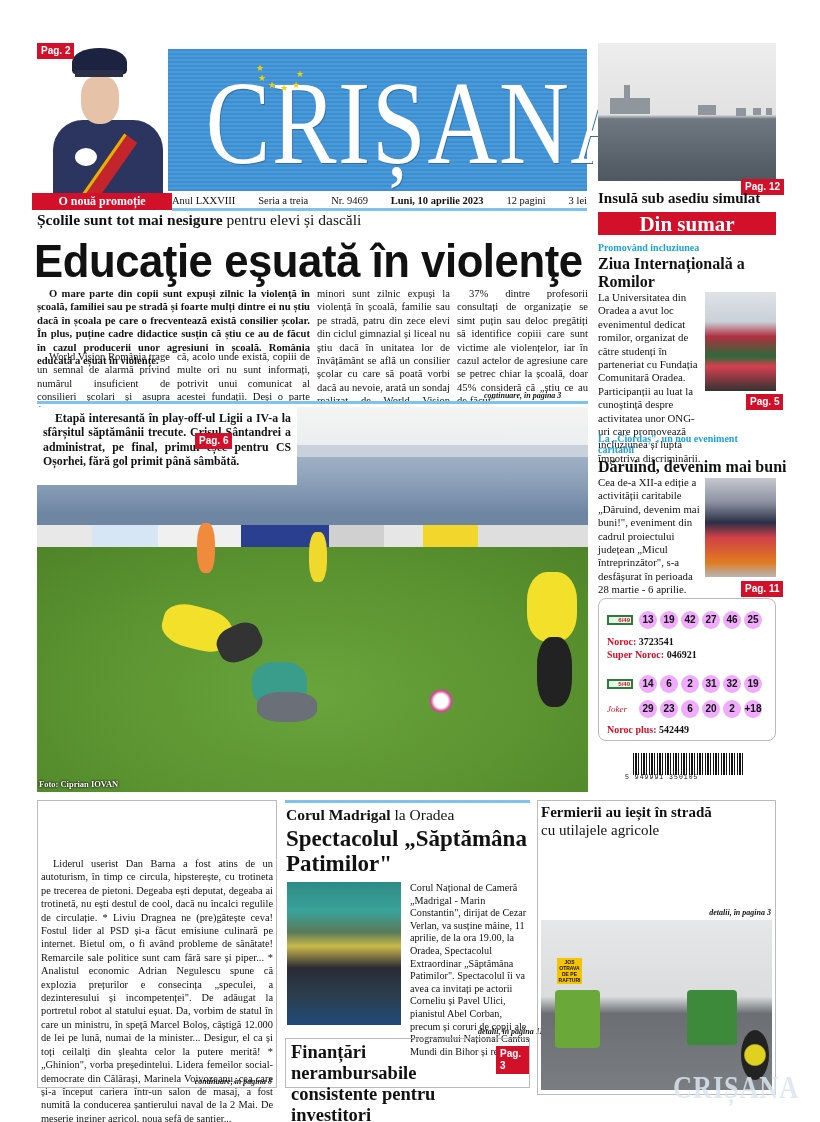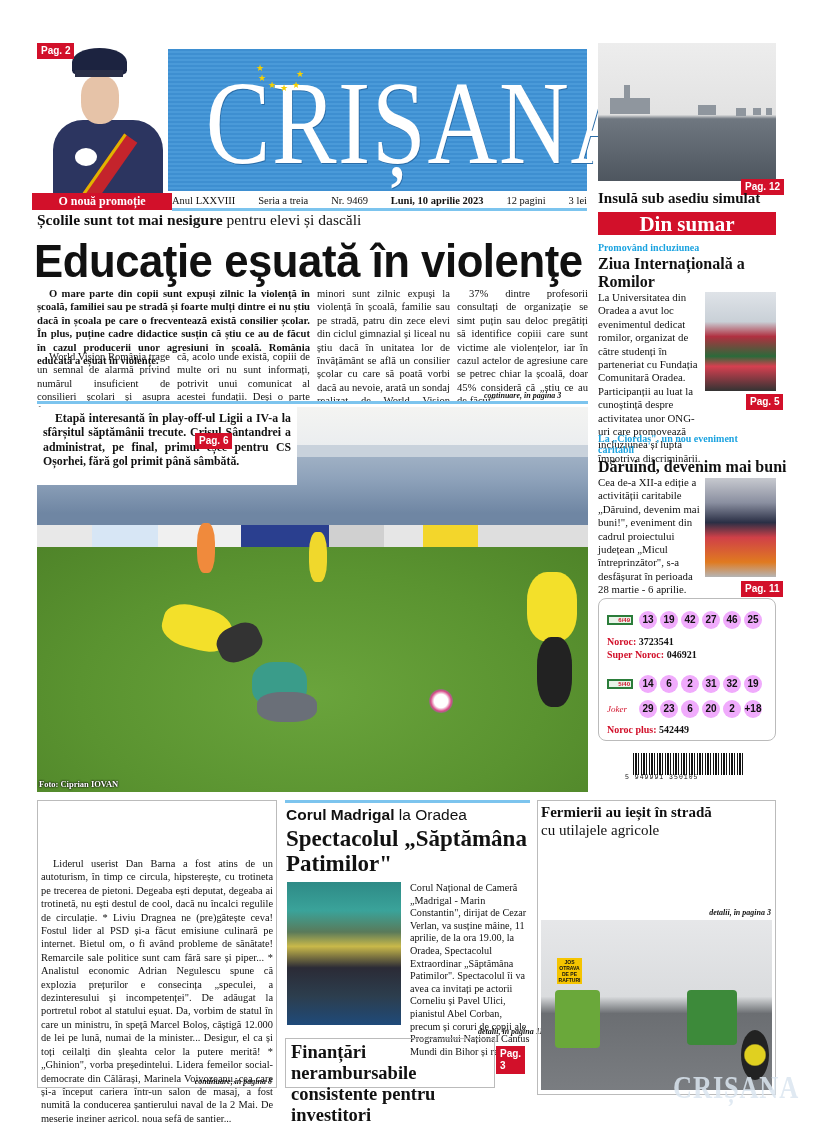--- a/index.html
+++ b/index.html
@@ -203,27 +203,27 @@
   <div id="barcode-bars"></div>
   <div id="barcode-num">5  949991  350105</div>
 </div>
 
 <div class="box" style="left:37px;top:800px;width:240px;height:288px;">
   <div class="col indent" style="left:3px;top:56px;width:232px;font-size:10.4px;line-height:13.4px;">Liderul userist Dan Barna a fost atins de un autoturism, în timp ce circula, hipsterește, cu trotineta pe trecerea de pietoni. Degeaba ești deputat, degeaba ai trotinetă, nu ești destul de cool, dacă nu încalci regulile de circulație. * Liviu Dragnea ne (pre)gătește ceva! Fostul lider al PSD și-a făcut emisiune culinară pe internet. Bietul om, o fi având probleme de sănătate! Remarcile sale politice sunt cam fără sare și piper... * Analistul economic Adrian Negulescu spune că explozia prețurilor e consecința „speculei, a dezinteresului și incompetenței". De adăugat la portretul robot al statului eșuat. Da, vorbim de statul în care un ministru, în speță Marcel Boloș, câștigă 12.000 de lei pe lună, numai de la minister... Desigur, el ca și toți ceilalți din șleahta celor la putere merită! * „Ghinion", vorba președintelui. Lidera femeilor social-democrate din Călărași, Marinela Voivozeanu, cea care și-a început cariera într-un salon de masaj, a fost numită la conducerea șantierului naval de la 2 Mai. De meserie inginer agricol, noua șefă de șantier...</div>
   <div class="cont" style="right:4px;top:276px;">continuare, în pagina 8</div>
 </div>
 
 <div class="blueline" style="left:285px;top:800px;width:245px;"></div>
-<div class="abs" style="left:286px;top:806px;font-size:15.5px;font-family:Liberation Sans, sans-serif;"><b>Corul Madrigal</b><span> la Oradea</span></div>
+<div class="abs" style="left:286px;top:806px;font-size:15.5px;font-family:Liberation Serif, serif;"><b>Corul Madrigal</b><span> la Oradea</span></div>
 <div class="abs" style="left:286px;top:826px;width:245px;font-size:23px;line-height:25px;font-weight:bold;">Spectacolul „Săptămâna Patimilor"</div>
 <div class="photo" style="left:287px;top:882px;width:114px;height:143px;background:linear-gradient(180deg,#2e8a86 0%,#3aa39a 20%,#5a7a5a 35%,#c9b94a 45%,#2b2b36 60%,#2c3e4e 80%,#1f4a7a 100%);"></div>
 <div class="abs side-text" style="left:410px;top:882px;width:122px;font-size:10.2px;line-height:12.6px;">Corul Național de Cameră „Madrigal - Marin Constantin", dirijat de Cezar Verlan, va susține mâine, 11 aprilie, de la ora 19.00, la Oradea, Spectacolul Extraordinar „Săptămâna Patimilor". Spectacolul îi va avea ca invitați pe actorii Corneliu și Pavel Ulici, pianistul Abel Corban, precum și coruri de copii ale Programului Național Cantus Mundi din Bihor și regiune.</div>
 <div class="cont" style="left:478px;top:1027px;">detalii, în pagina 11</div>
 
-<div class="box" style="left:285px;top:1038px;width:210px;height:50px;">
+<div class="box" style="left:285px;top:1038px;width:245px;height:50px;">
   <div style="position:absolute;left:5px;top:3px;width:205px;font-size:18.5px;line-height:21px;font-weight:bold;">Finanțări nerambursabile consistente pentru investitori</div>
   <div class="pag" style="left:210px;top:7px;">Pag. 3</div>
 </div>
 
 <div class="box" style="left:537px;top:800px;width:239px;height:295px;">
   <div style="position:absolute;left:3px;top:3px;font-size:15px;font-weight:bold;">Fermierii au ieșit în stradă</div>
   <div style="position:absolute;left:3px;top:21px;font-size:15px;">cu utilajele agricole</div>
   <div class="cont" style="right:4px;top:107px;">detalii, în pagina 3</div>
 </div>
 <div id="farm-photo" class="abs">

